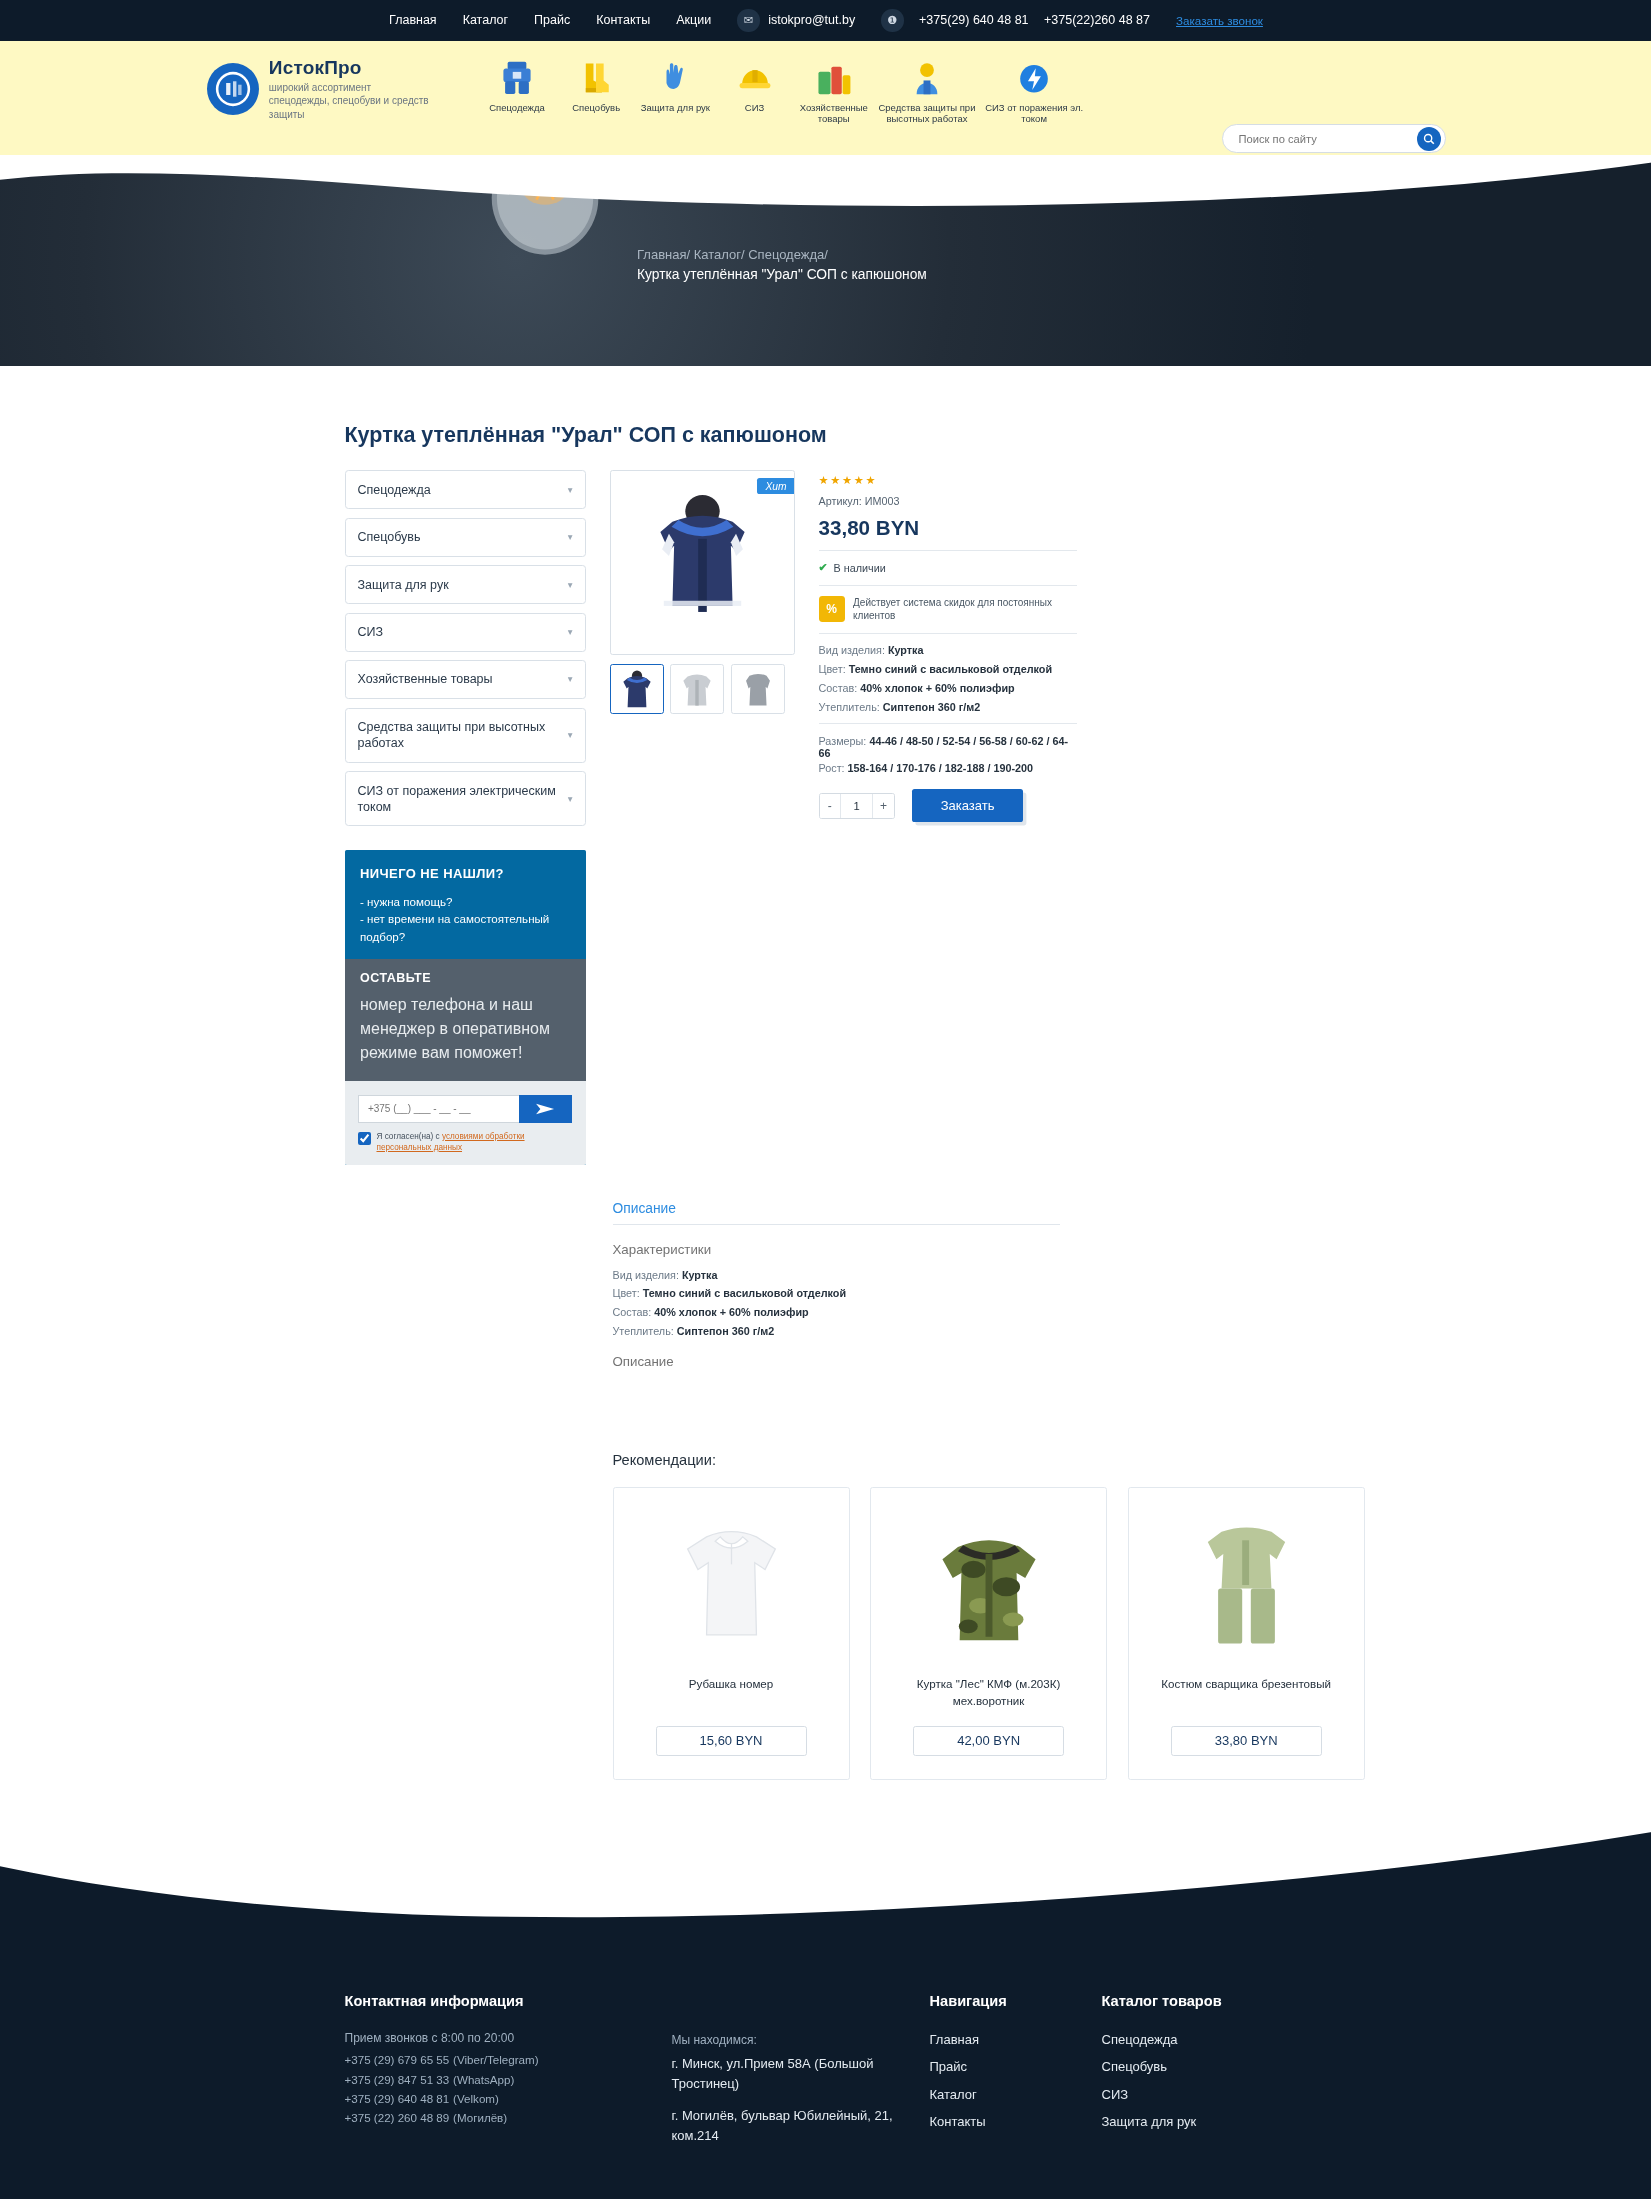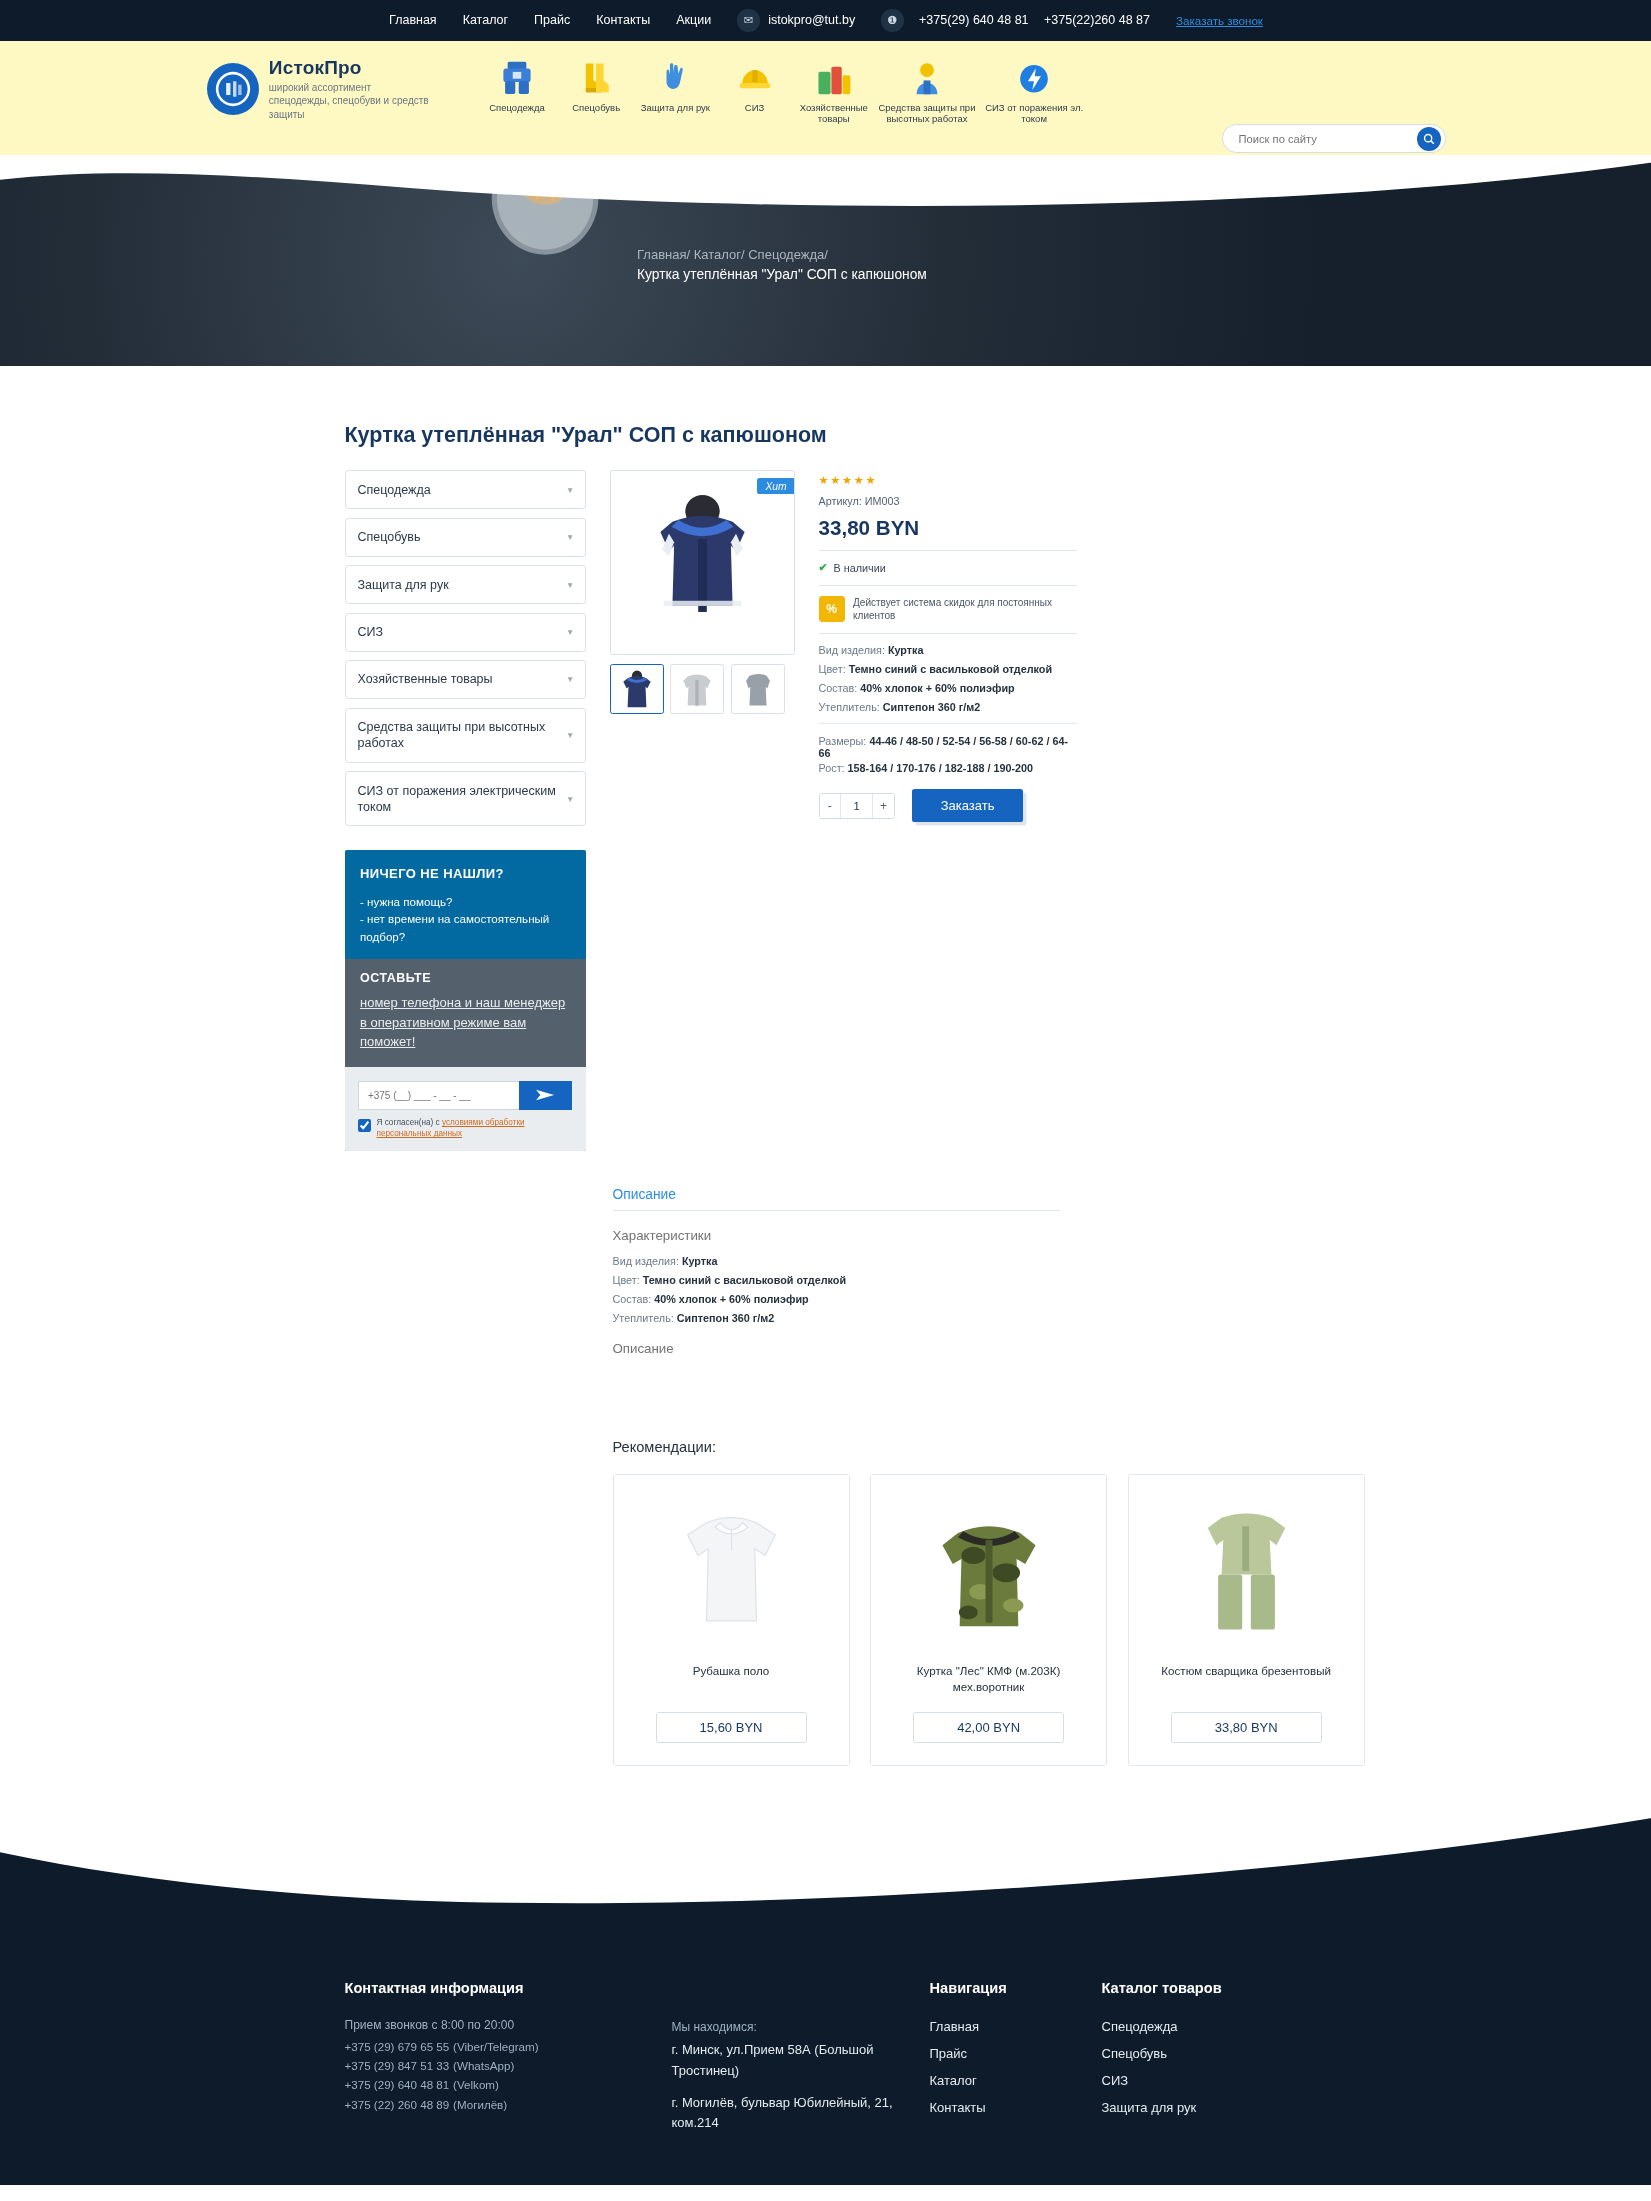--- a/index.html
+++ b/index.html
@@ -101,21 +101,21 @@
 
   .promo {
     margin-top: 24px; width: 241px; background: #0369a1; color: #fff; overflow: hidden;
     border-radius: 1.7px;
   }
   .promo-top { padding: 15.5px 15.5px 13.8px; }
   .promo-top h4 { font-size: 13px; letter-spacing: 0.4px; font-weight: 700; margin-bottom: 12px;}
   .promo-top p { font-size: 11.6px; line-height: 1.5; }
   .promo-mid { background: #54606c; padding: 12px 15.5px 15.5px; }
   .promo-mid h5 { font-size: 12.5px; letter-spacing: 0.5px; font-weight: 700; margin-bottom: 8.6px;}
-  .promo-mid p { font-size: 13px; line-height: 1.5; color: #e8ecef; text-decoration: underline; }
+  .promo-mid p { font-size: 16px; line-height: 1.5; color: #e8ecef; }
   .promo-form { background: #e9edf0; padding: 13.8px 13.8px 12px; }
   .phone-row { display: flex; }
   .phone-input {
     flex: 1; border: 0.9px solid #cfd6dc; border-right: none; background: #fff;
     padding: 7.7px 8.6px; font-size: 10px; color: #8d98a3; font-family: inherit;
   }
   .send-btn {
     width: 53px; background: #1565c0; border: none; color: #fff; cursor: pointer;
     display: flex; align-items: center; justify-content: center; font-size: 13px;
   }
@@ -559,21 +559,21 @@
       <h3>Рекомендации:</h3>
       <div class="rec-cards">
         <div class="rec-card">
           <div class="rec-img">
             <svg width="129" height="138" viewBox="0 0 150 160">
               <path d="M46 24 q29 -12 58 0 l22 14 -12 24 -12 -8 2 84h-58l2 -84 -12 8 -12 -24z" fill="#f4f5f7" stroke="#dfe3e8" stroke-width="1.5"></path>
               <path d="M62 24 q13 16 26 0 l6 5 q-19 16 -38 0z" fill="#ffffff" stroke="#dfe3e8" stroke-width="1.5"></path>
               <line x1="75" y1="32" x2="75" y2="56" stroke="#dfe3e8" stroke-width="1.5"></line>
             </svg>
           </div>
-          <div class="rec-name">Рубашка поло</div>
+          <div class="rec-name">Рубашка номер</div>
           <div class="rec-price">15,60 BYN</div>
         </div>
         <div class="rec-card">
           <div class="rec-img">
             <svg width="138" height="138" viewBox="0 0 160 160">
               <path d="M44 36 q36 -16 72 0 l18 14 -12 22 -10 -6 2 78h-68l2 -78 -10 6 -12 -22z" fill="#6a7b3c"></path>
               <ellipse cx="62" cy="62" rx="14" ry="10" fill="#3e4a24"></ellipse>
               <ellipse cx="100" cy="82" rx="16" ry="11" fill="#3e4a24"></ellipse>
               <ellipse cx="70" cy="104" rx="13" ry="9" fill="#8a9a52"></ellipse>
               <ellipse cx="108" cy="120" rx="12" ry="8" fill="#8a9a52"></ellipse>

